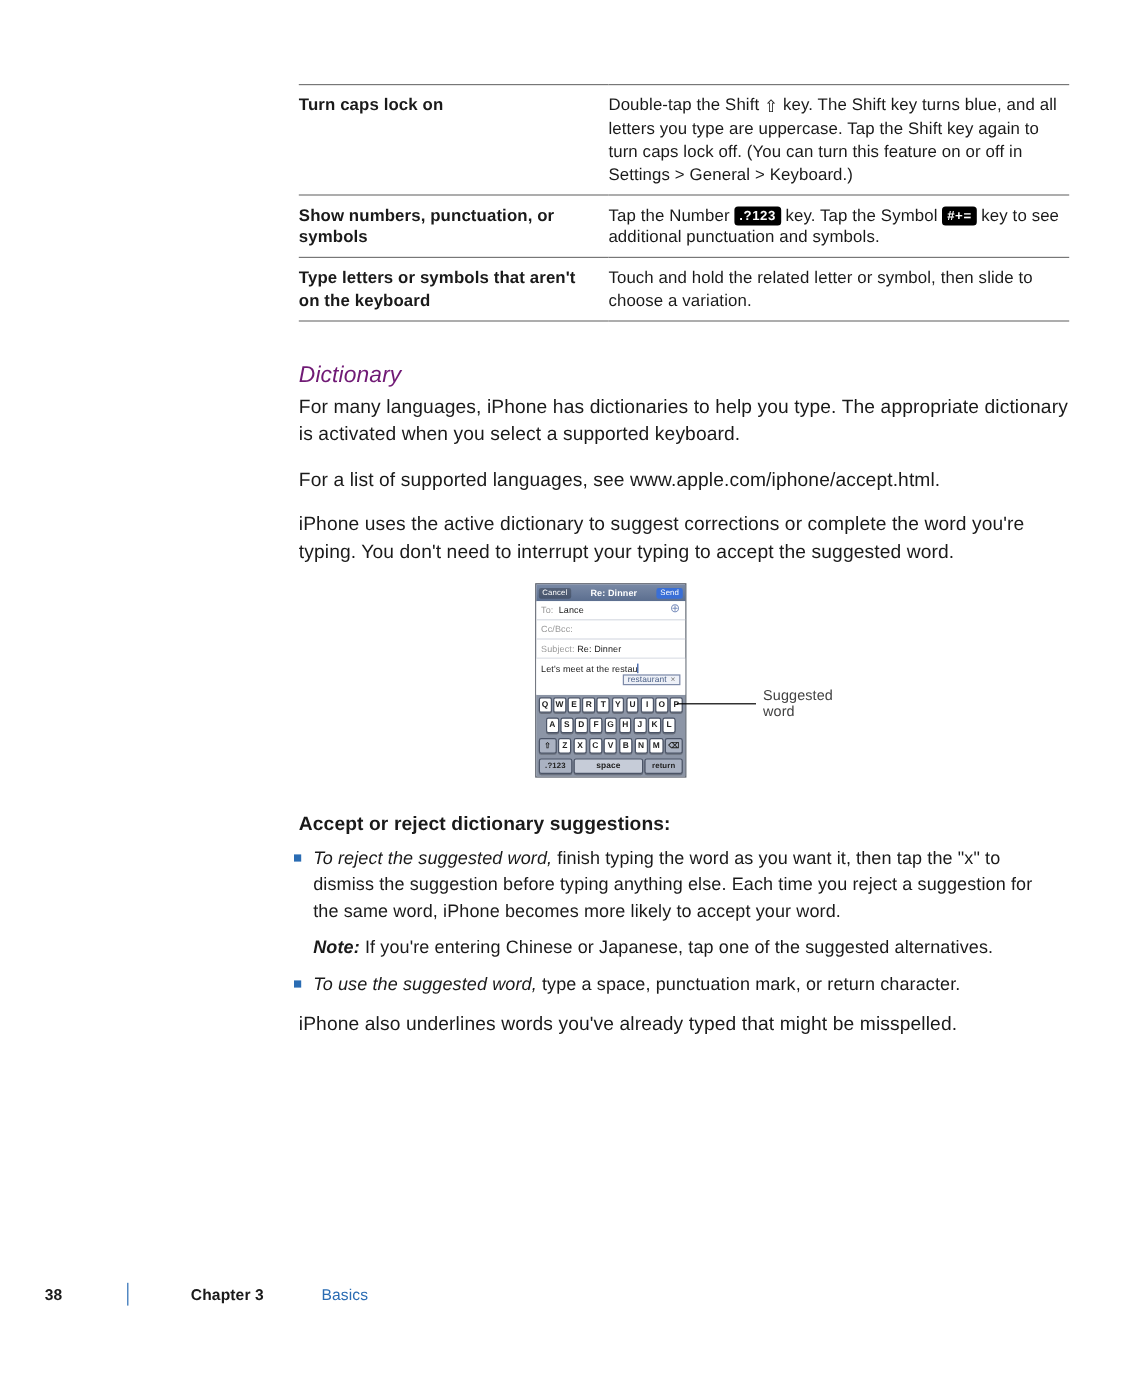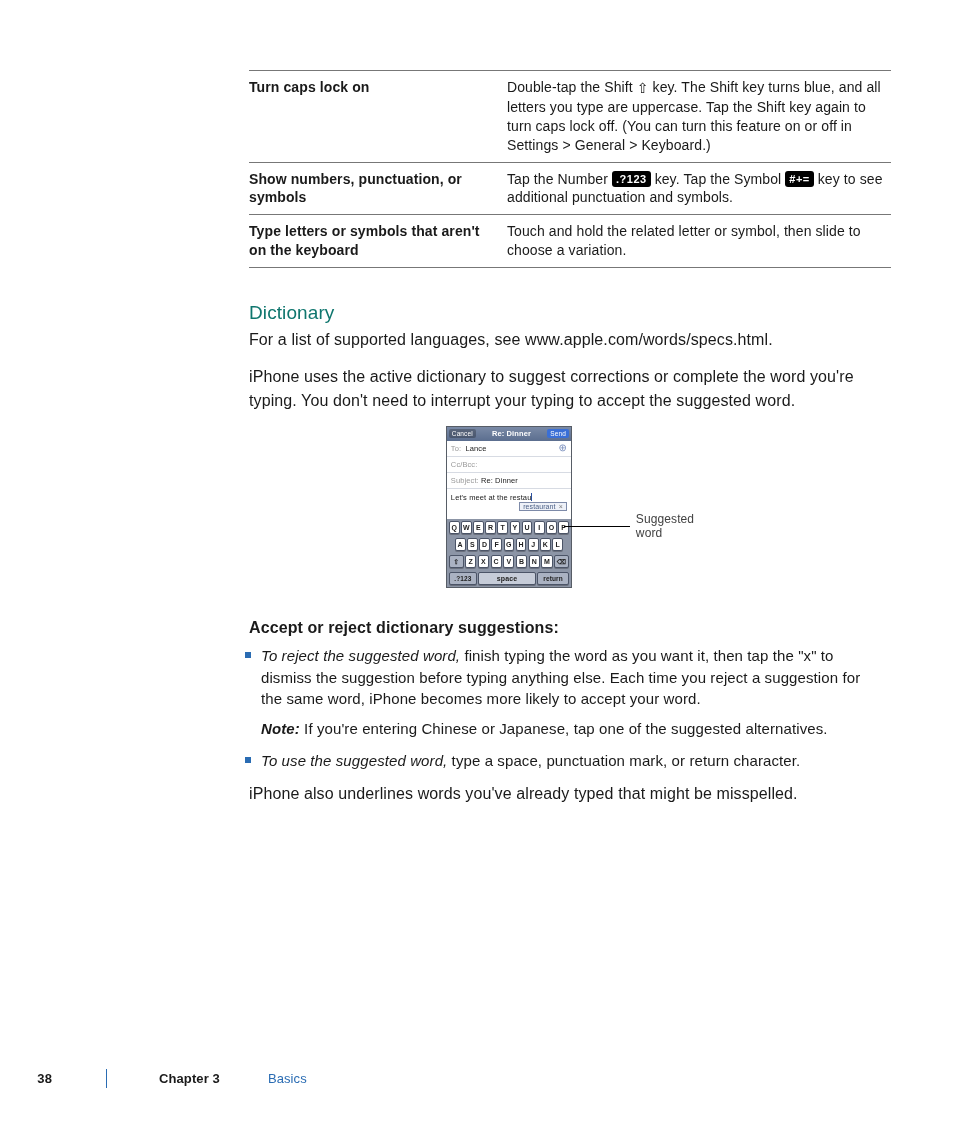--- a/index.html
+++ b/index.html
@@ -7,21 +7,21 @@
     width:954px; height:1145px;
     font-family: "Helvetica Neue", "Segoe UI", Arial, sans-serif;
     font-size:15px; color:#1a1a1a; letter-spacing:0.1px;
     position:relative; background:#fff;
   }
   .page { position:absolute; left:249px; top:70px; width:642px; }
   table.tbl { border-collapse:collapse; width:100%; }
   .tbl td { vertical-align:top; border-bottom:1px solid #777; padding:7px 4px 7px 0; font-size:14px; line-height:1.35; }
   .tbl td.left { width:248px; font-weight:600; padding-right:10px; }
   .tbl tr:first-child td { border-top:1px solid #777;margin-top:48px; }
-  h2.sect { color:#0f766e; font-size:19px; font-weight:500; margin:34px 0 4px; }
+  h2.sect { color:#701a75; font-size:19px; font-weight:500; margin:34px 0 4px;font-style:italic; }
   p { margin:0 0 14px; line-height:1.45; font-size:16px; }
   .icon { display:inline-block; font-size:11px; font-weight:700;
     padding:1px 4px; border-radius:3px; vertical-align:1px; letter-spacing:0.5px; }
   .icon.inv { background:#000; color:#fff; }
   .shift { display:inline-block; font-size:14px; vertical-align:-1px; }
 
   
   .mockwrap { margin:4px 0 24px; }
   .mock { width:124px; border:1px solid #575d66; font-size:8px; color:#444;
           background:#e9edf3; font-family:"Helvetica Neue",Arial,sans-serif; }
@@ -82,21 +82,22 @@
           <td>Tap the Number <span class="icon inv">.?123</span> key. Tap the Symbol <span class="icon inv">#+=</span> key to see additional punctuation and symbols.</td>
         </tr>
         <tr>
           <td class="left">Type letters or symbols that aren't on the keyboard</td>
           <td>Touch and hold the related letter or symbol, then slide to choose a variation.</td>
         </tr>
       </tbody>
   </table>
 
   <h2 class="sect">Dictionary</h2>
-  <p>For a list of supported languages, see www.apple.com/words/specs.html.</p>
+  <p>For many languages, iPhone has dictionaries to help you type. The appropriate dictionary is activated when you select a supported keyboard.</p>
+  <p>For a list of supported languages, see www.apple.com/iphone/accept.html.</p>
   <p>iPhone uses the active dictionary to suggest corrections or complete the word you're typing. You don't need to interrupt your typing to accept the suggested word.</p>
 
   <div class="mockwrap" style="display:flex;align-items:flex-start;gap:0;justify-content:center;">
     <div class="mock">
       <div class="navbar">
         <span class="navbtn">Cancel</span>
         <span class="navtitle">Re: Dinner</span>
         <span class="navbtn send">Send</span>
       </div>
       <div class="fields">

